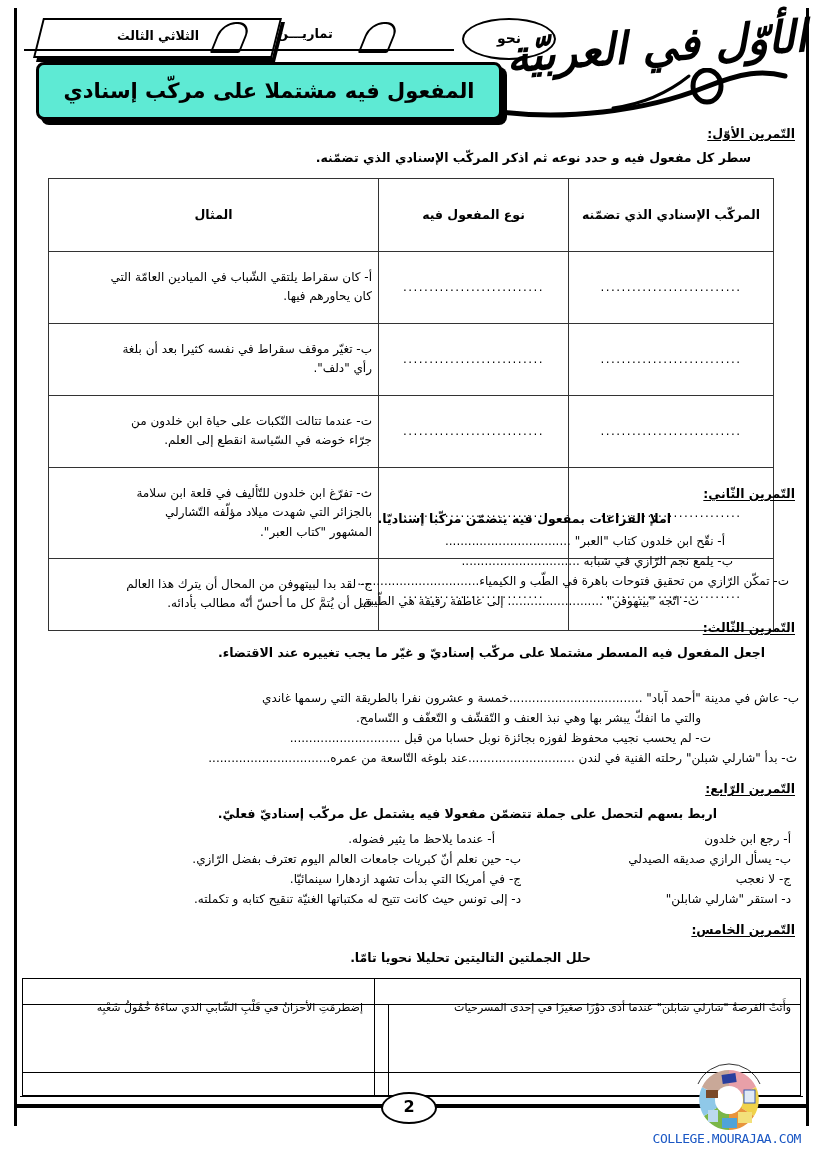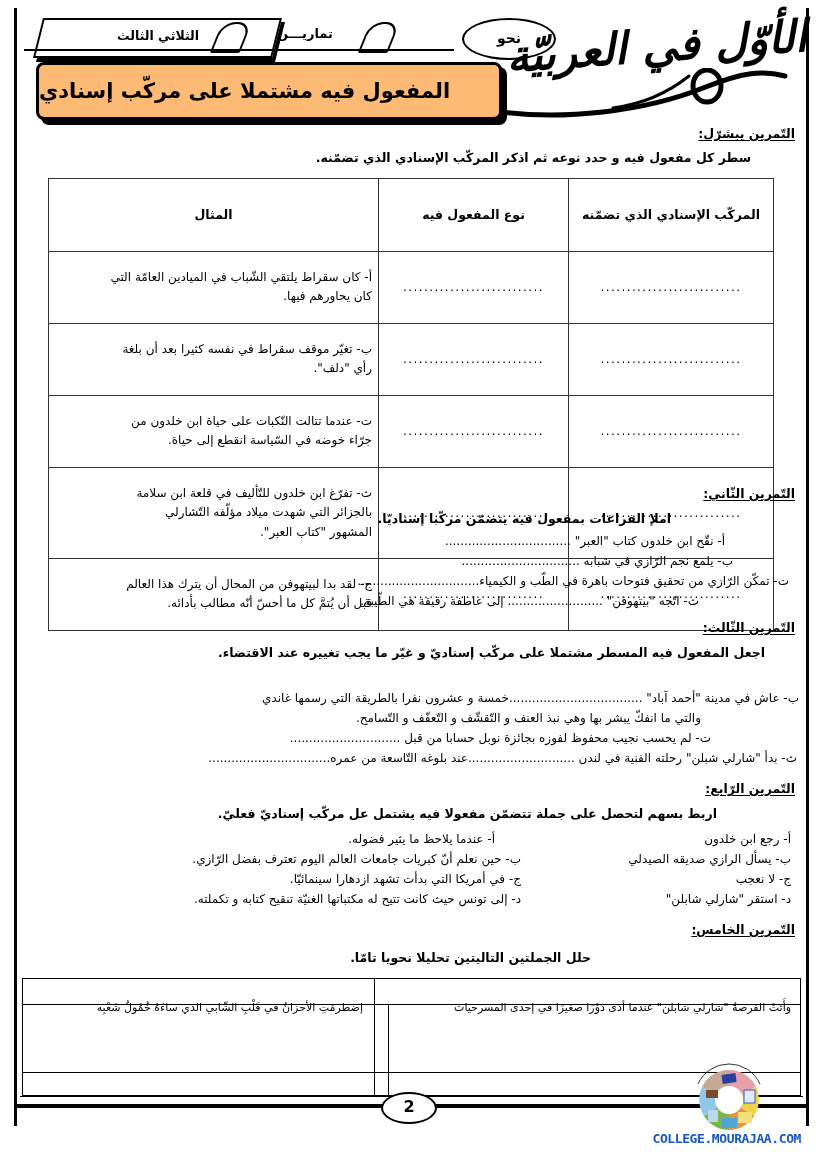--- a/index.html
+++ b/index.html
@@ -73,23 +73,23 @@
     font-family:"DejaVu Sans","Liberation Sans",sans-serif;
     font-size:44px;font-weight:bold;font-style:italic;
     white-space:nowrap;letter-spacing:-2px;
     transform:rotate(-4deg);transform-origin:right top;
   }
   .hdr-brand .swash{
     position:absolute;right:18px;top:62px;width:300px;height:52px;
   }
   .title-box{
     position:absolute;left:36px;top:62px;width:460px;height:52px;
-    border:3px solid #000;border-radius:8px;background:#fdba74;
+    border:3px solid #000;border-radius:8px;background:#5eead4;
     box-shadow:5px 5px 0 #000;
-    display:flex;align-items:center;justify-content:flex-end;
+    display:flex;align-items:center;justify-content:center;
   }
   .title-box span{
     font-size:21px;font-weight:bold;letter-spacing:0px;
   }
   .hdr-rule-long{
     position:absolute;left:24px;top:49px;width:430px;border-top:2.2px solid #000;
   }
 
   
   .ex-title{
@@ -160,21 +160,21 @@
 
   
   .page-num{
     position:absolute;left:381px;top:1092px;width:52px;height:28px;
     border:2px solid #000;border-radius:50%;background:#fff;
     text-align:center;line-height:25px;font-size:16px;font-weight:bold;
   }
   .site{
     position:absolute;right:20px;top:1131px;
     font-family:"DejaVu Sans Mono","Liberation Mono",monospace;
-    font-size:13px;font-weight:bold;color:#1a57c4;letter-spacing:-0.4px;
+    font-size:13px;font-weight:normal;color:#1a57c4;letter-spacing:-0.4px;
     direction:ltr;
   }
   .logo{
     position:absolute;left:688px;top:1062px;width:82px;height:76px;
   }
 </style>
 </head>
 <body>
 
 <div class="page">
@@ -209,21 +209,21 @@
         <path d="M120 40 C150 36 176 24 196 8" stroke="#000" stroke-width="3" fill="none" stroke-linecap="round"></path>
         <ellipse cx="214" cy="18" rx="14" ry="16" stroke="#000" stroke-width="5" fill="none"></ellipse>
       </svg>
     </div>
 
     <div class="title-box">
       <span>المفعول فيه مشتملا على  مركّب إسنادي</span>
     </div>
   </div>
 
-  <div class="ex-title" style="top:126px;">التّمرين يبشرّل:</div>
+  <div class="ex-title" style="top:126px;">التّمرين الأوّل:</div>
   <div class="ex-instr" style="top:150px;right:70px;">سطر كل مفعول فيه و حدد نوعه ثم اذكر المركّب الإسنادي الذي تضمّنه.</div>
 
   <table class="tbl">
     <colgroup>
         <col class="col-a">
         <col class="col-b">
         <col class="col-c">
       </colgroup>
     <thead>
       <tr>
@@ -247,21 +247,21 @@
         <td class="ex">
           <div>ب- تغيّر موقف سقراط في نفسه كثيرا بعد أن بلغة</div>
           <div>رأي "دلف".</div>
         </td>
       </tr>
       <tr style="height:48px;">
         <td class="dots">...........................</td>
         <td class="dots">...........................</td>
         <td class="ex">
           <div>ت- عندما تتالت النّكبات على حياة ابن خلدون من</div>
-          <div>جرّاء خوضه في السّياسة انقطع إلى حياة.</div>
+          <div>جرّاء خوضه في السّياسة انقطع إلى العلم.</div>
         </td>
       </tr>
       <tr style="height:66px;">
         <td class="dots">...........................</td>
         <td class="dots">...........................</td>
         <td class="ex">
           <div>ث- تفرّغ ابن خلدون للتّأليف في قلعة ابن سلامة</div>
           <div>بالجزائر التي شهدت ميلاد مؤلّفه التّشارلي</div>
           <div>المشهور "كتاب العبر".</div>
         </td>

